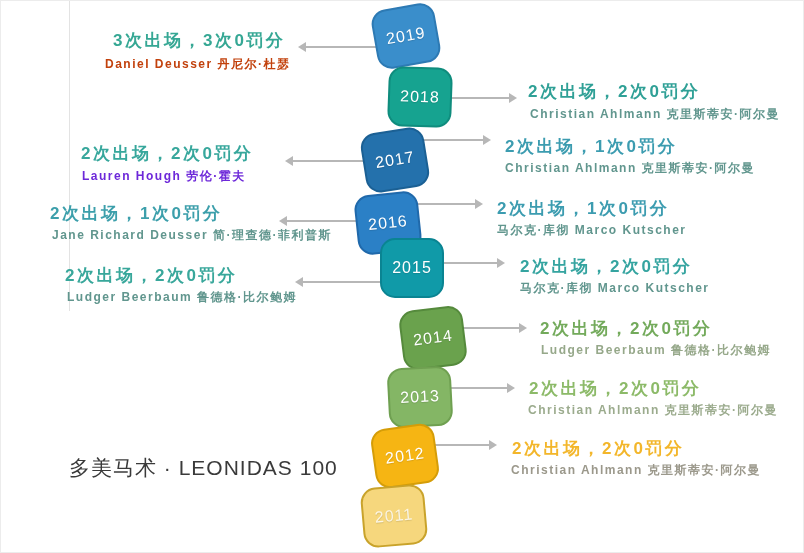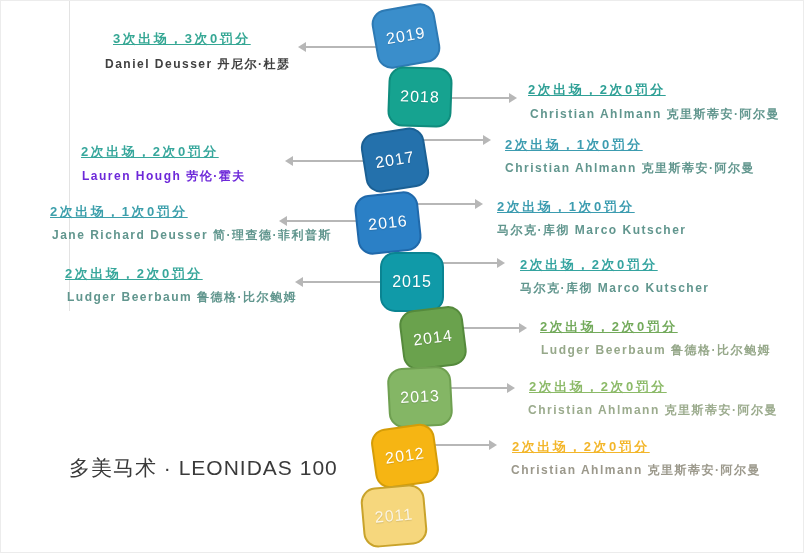--- a/index.html
+++ b/index.html
@@ -17,22 +17,22 @@
   .yearbox span{
     font-size:16px;letter-spacing:1px;color:#fff;
     text-shadow:0 1px 1px rgba(0,0,0,0.12);
   }
   .connector{position:absolute;height:2px;background:#b7b7b7;z-index:1;}
   .connector i{position:absolute;top:-4px;width:0;height:0;display:block;
     border-top:5px solid transparent;border-bottom:5px solid transparent;}
   .connector i.hl{left:-8px;border-right:8px solid #b7b7b7;}
   .connector i.hr{right:-8px;border-left:8px solid #b7b7b7;}
   .title{
-    position:absolute;font-size:13px;font-weight:bold;letter-spacing:2.5px;
-    white-space:nowrap;z-index:3;line-height:1.2;text-decoration:underline;
+    position:absolute;font-size:17px;font-weight:bold;letter-spacing:2.5px;
+    white-space:nowrap;z-index:3;line-height:1.2;
   }
   .name{
     position:absolute;font-size:12px;font-weight:bold;letter-spacing:1.5px;
     white-space:nowrap;z-index:3;line-height:1.2;
   }
   .footer{
     position:absolute;font-size:21px;letter-spacing:1px;white-space:nowrap;z-index:3;margin-top:12px;
   }
 </style>
 </head>
@@ -81,39 +81,39 @@
     </div>
   <div class="yearbox" style="left: 387px; top: 66px; transform: rotate(2deg); background: rgb(22, 163, 144); border-color: rgb(15, 140, 125);">
       <span style="color: rgb(255, 255, 255);">2018</span>
     </div>
   <div class="yearbox" style="left: 362px; top: 129px; transform: rotate(-9deg); background: rgb(36, 113, 172); border-color: rgb(27, 96, 148);">
       <span style="color: rgb(255, 255, 255);">2017</span>
     </div>
   <div class="yearbox" style="left: 355px; top: 192px; transform: rotate(-6deg); background: rgb(43, 128, 198); border-color: rgb(32, 105, 171);">
       <span style="color: rgb(255, 255, 255);">2016</span>
     </div>
-  <div class="yearbox" style="left: 379px; top: 251px; transform: rotate(0deg); background: rgb(16, 154, 168); border-color: rgb(10, 132, 146); align-items: center;">
+  <div class="yearbox" style="left: 379px; top: 237px; transform: rotate(0deg); background: rgb(16, 154, 168); border-color: rgb(10, 132, 146); align-items: center;">
       <span style="color: rgb(255, 255, 255);">2015</span>
     </div>
   <div class="yearbox" style="left: 400px; top: 307px; transform: rotate(-7deg); background: rgb(106, 162, 77); border-color: rgb(85, 138, 60);">
       <span style="color: rgb(255, 255, 255);">2014</span>
     </div>
   <div class="yearbox" style="left: 387px; top: 366px; transform: rotate(-3deg); background: rgb(132, 182, 101); border-color: rgb(111, 160, 81);">
       <span style="color: rgb(255, 255, 255);">2013</span>
     </div>
   <div class="yearbox" style="left: 372px; top: 425px; transform: rotate(-8deg); background: rgb(246, 181, 19); border-color: rgb(213, 157, 8);">
       <span style="color: rgb(255, 255, 255);">2012</span>
     </div>
   <div class="yearbox" style="left: 361px; top: 485px; transform: rotate(-5deg); background: rgb(246, 215, 125); border-color: rgb(201, 163, 43);">
       <span style="color: rgba(255, 255, 255, 0.8);">2011</span>
     </div>
 
   <div>
     <div class="title" style="left: 112px; top: 30px; color: rgb(53, 167, 148);">3次出场，3次0罚分</div>
-    <div class="name" style="left: 104px; top: 56px; color: #404040;">Daniel Deusser 丹尼尔·杜瑟</div>
+    <div class="name" style="left: 104px; top: 56px; color: #c2410c;">Daniel Deusser 丹尼尔·杜瑟</div>
   </div>
   <div>
     <div class="title" style="left: 80px; top: 143px; color: rgb(55, 167, 156);">2次出场，2次0罚分</div>
     <div class="name" style="left: 81px; top: 168px; color: #6d28d9;">Lauren Hough 劳伦·霍夫</div>
   </div>
   <div>
     <div class="title" style="left: 49px; top: 203px; color: rgb(60, 159, 171);">2次出场，1次0罚分</div>
     <div class="name" style="left: 51px; top: 227px; color: rgb(97, 150, 142);">Jane Richard Deusser 简·理查德·菲利普斯</div>
   </div>
   <div>

